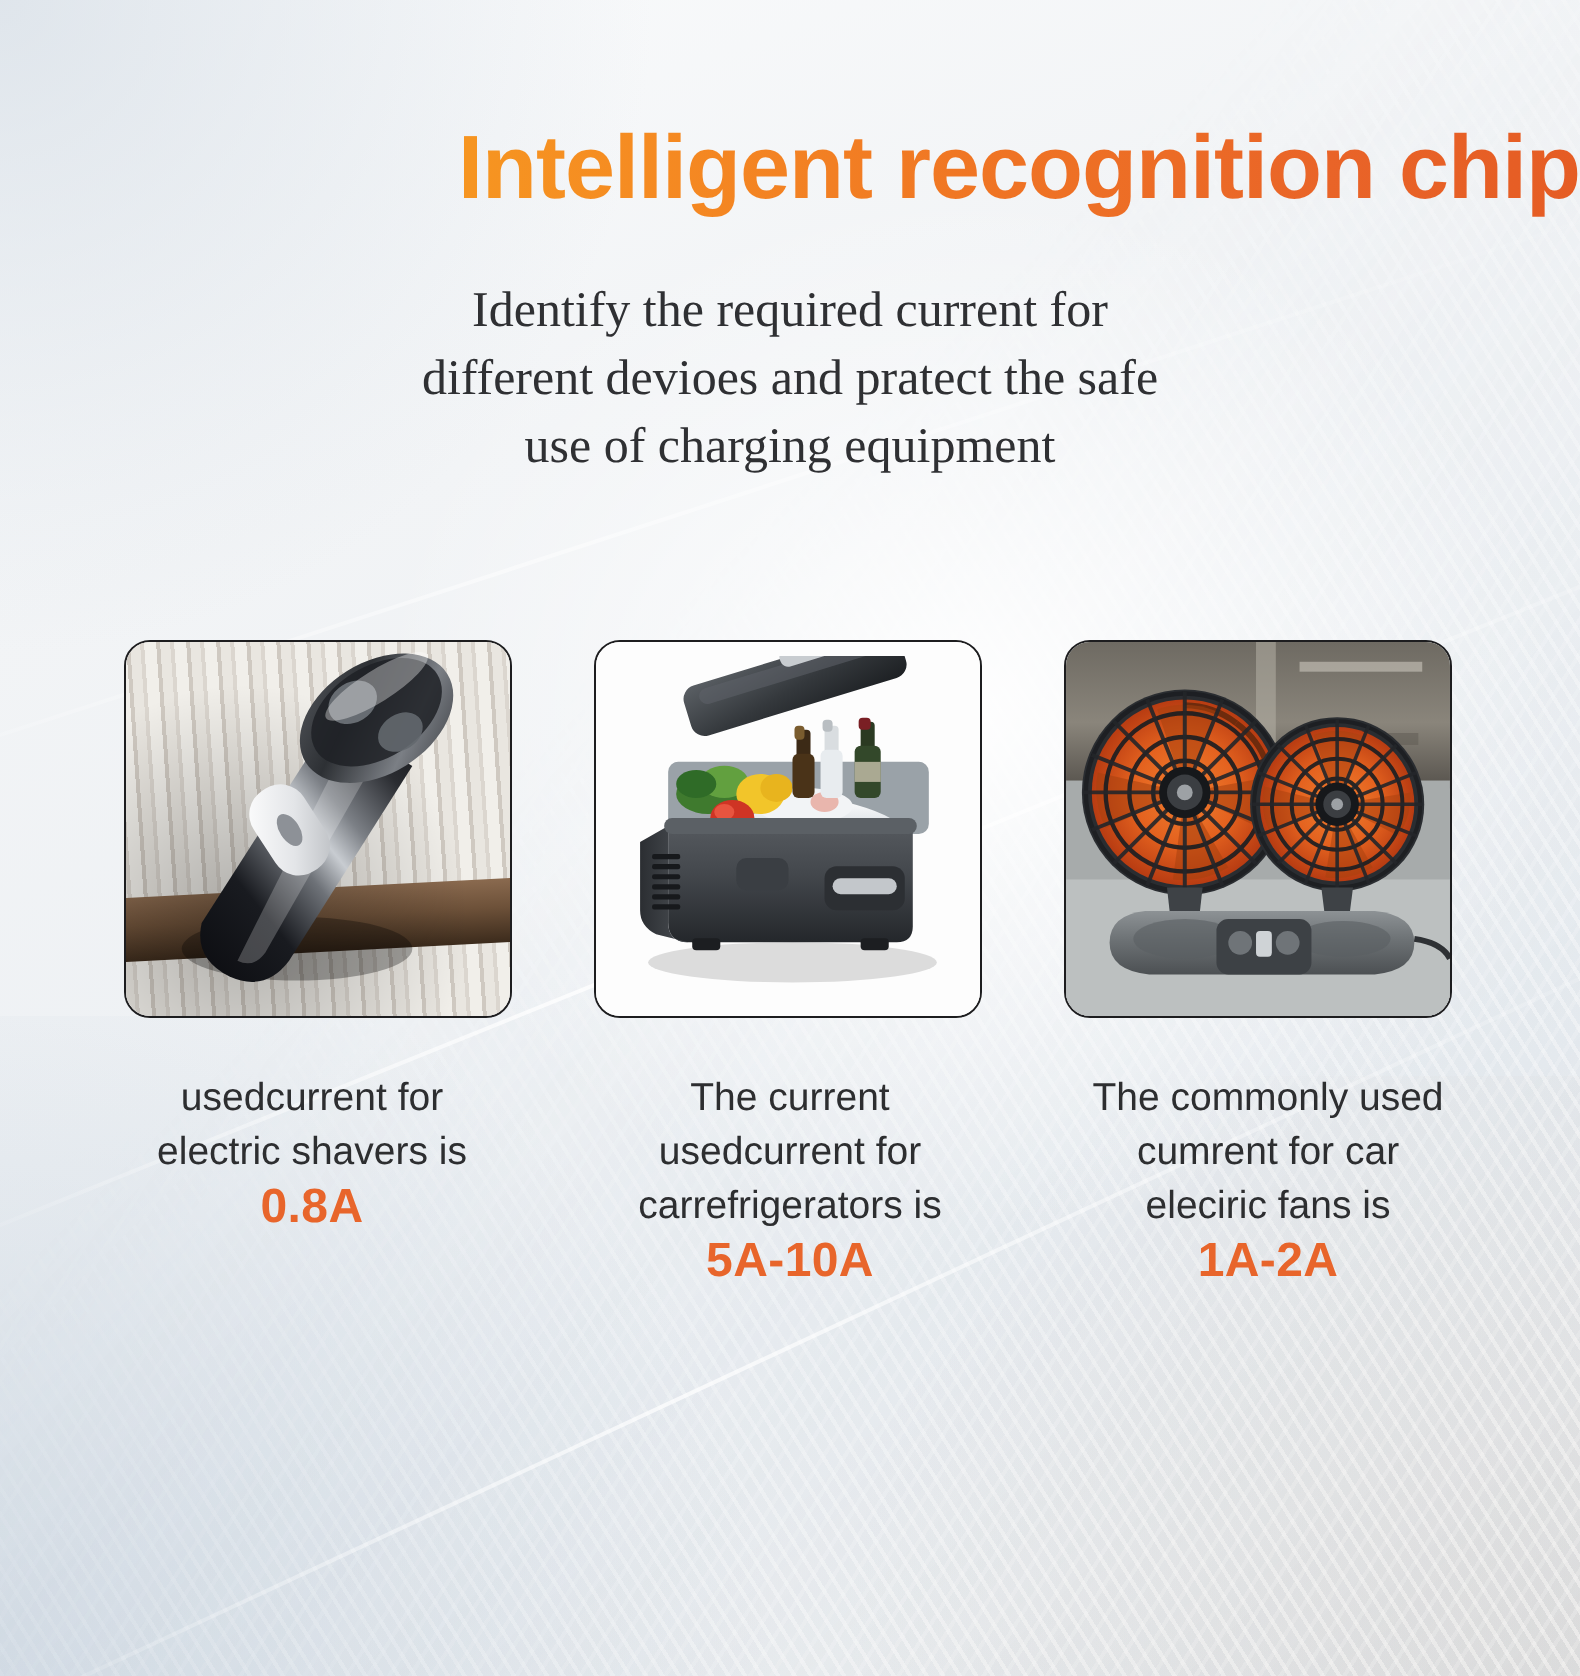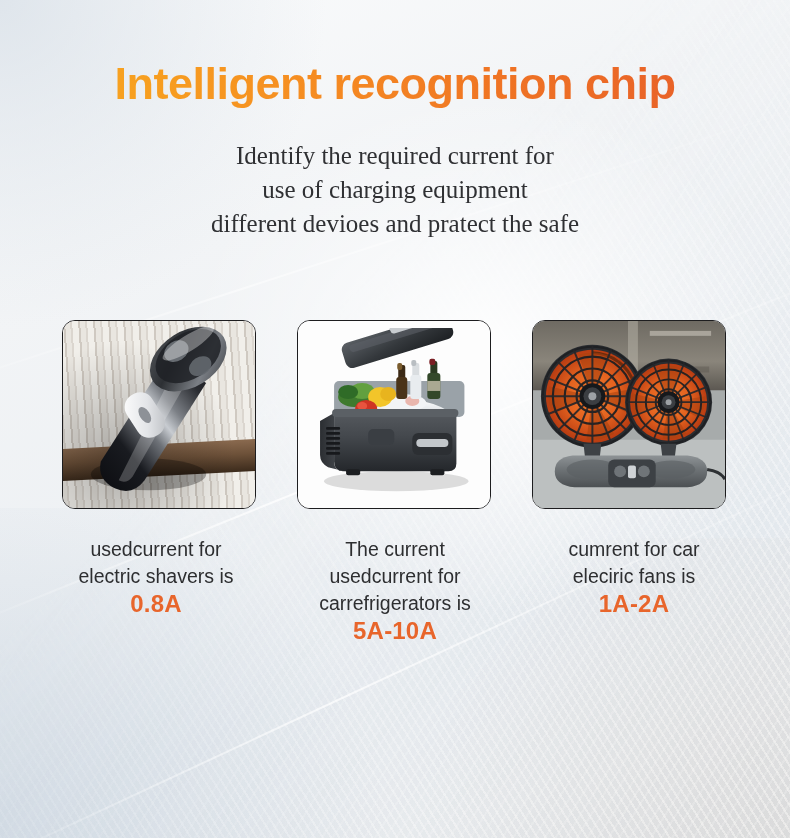--- a/index.html
+++ b/index.html
@@ -53,21 +53,21 @@
     transform:rotate(-22deg);
   }
   .bg-streak.s2{ top:78%; transform:rotate(-25deg); height:1.5px; opacity:.8; }
   .bg-streak.s3{ top:30%; left:-20%; transform:rotate(-18deg); opacity:.55; }
 
   
   .page{ position:absolute; inset:0; }
 
   .title{
     position:absolute; left:0; right:0; top:58px;
-    text-align:center;
+    text-align:right;
     font-size:45px; font-weight:bold; letter-spacing:-.5px;
     background:linear-gradient(90deg,#f7a81f 0%,#f79f20 18%,#f58a22 42%,#ef7324 64%,#e96428 84%,#e55c24 100%);
     -webkit-background-clip:text; background-clip:text;
     color:transparent; -webkit-text-fill-color:transparent;
     white-space:nowrap;
   }
 
   .subtitle{
     position:absolute; left:0; right:0; top:139px;
     text-align:center;
@@ -149,22 +149,22 @@
 <div class="bg-streak s3"></div>
 <div class="bg-streak"></div>
 <div class="bg-streak s2"></div>
 
 <div class="page">
 
   <h1 class="title">Intelligent recognition chip</h1>
 
   <div class="subtitle">
     <div>Identify the required current for</div>
+    <div>different devioes and pratect the safe</div>
     <div>use of charging equipment</div>
-    <div>different devioes and pratect the safe</div>
   </div>
 
   <div class="cards">
 
     <div class="card">
       <div class="wood"></div>
       <div class="wood-dark"></div>
       <div class="wood-shadow"></div>
       <svg class="shaver" viewBox="0 0 170 180">
         <defs>
@@ -421,20 +421,21 @@
     </div>
 
     <div class="caption">
       <div class="line">The current</div>
       <div class="line">usedcurrent for</div>
       <div class="line">carrefrigerators is</div>
       <div class="value">5A-10A</div>
     </div>
 
     <div class="caption">
+      <div class="line">The commonly used</div>
       <div class="line">cumrent for car</div>
       <div class="line">eleciric fans is</div>
       <div class="value">1A-2A</div>
     </div>
 
   </div>
 
 </div>
 
 </body></html>

